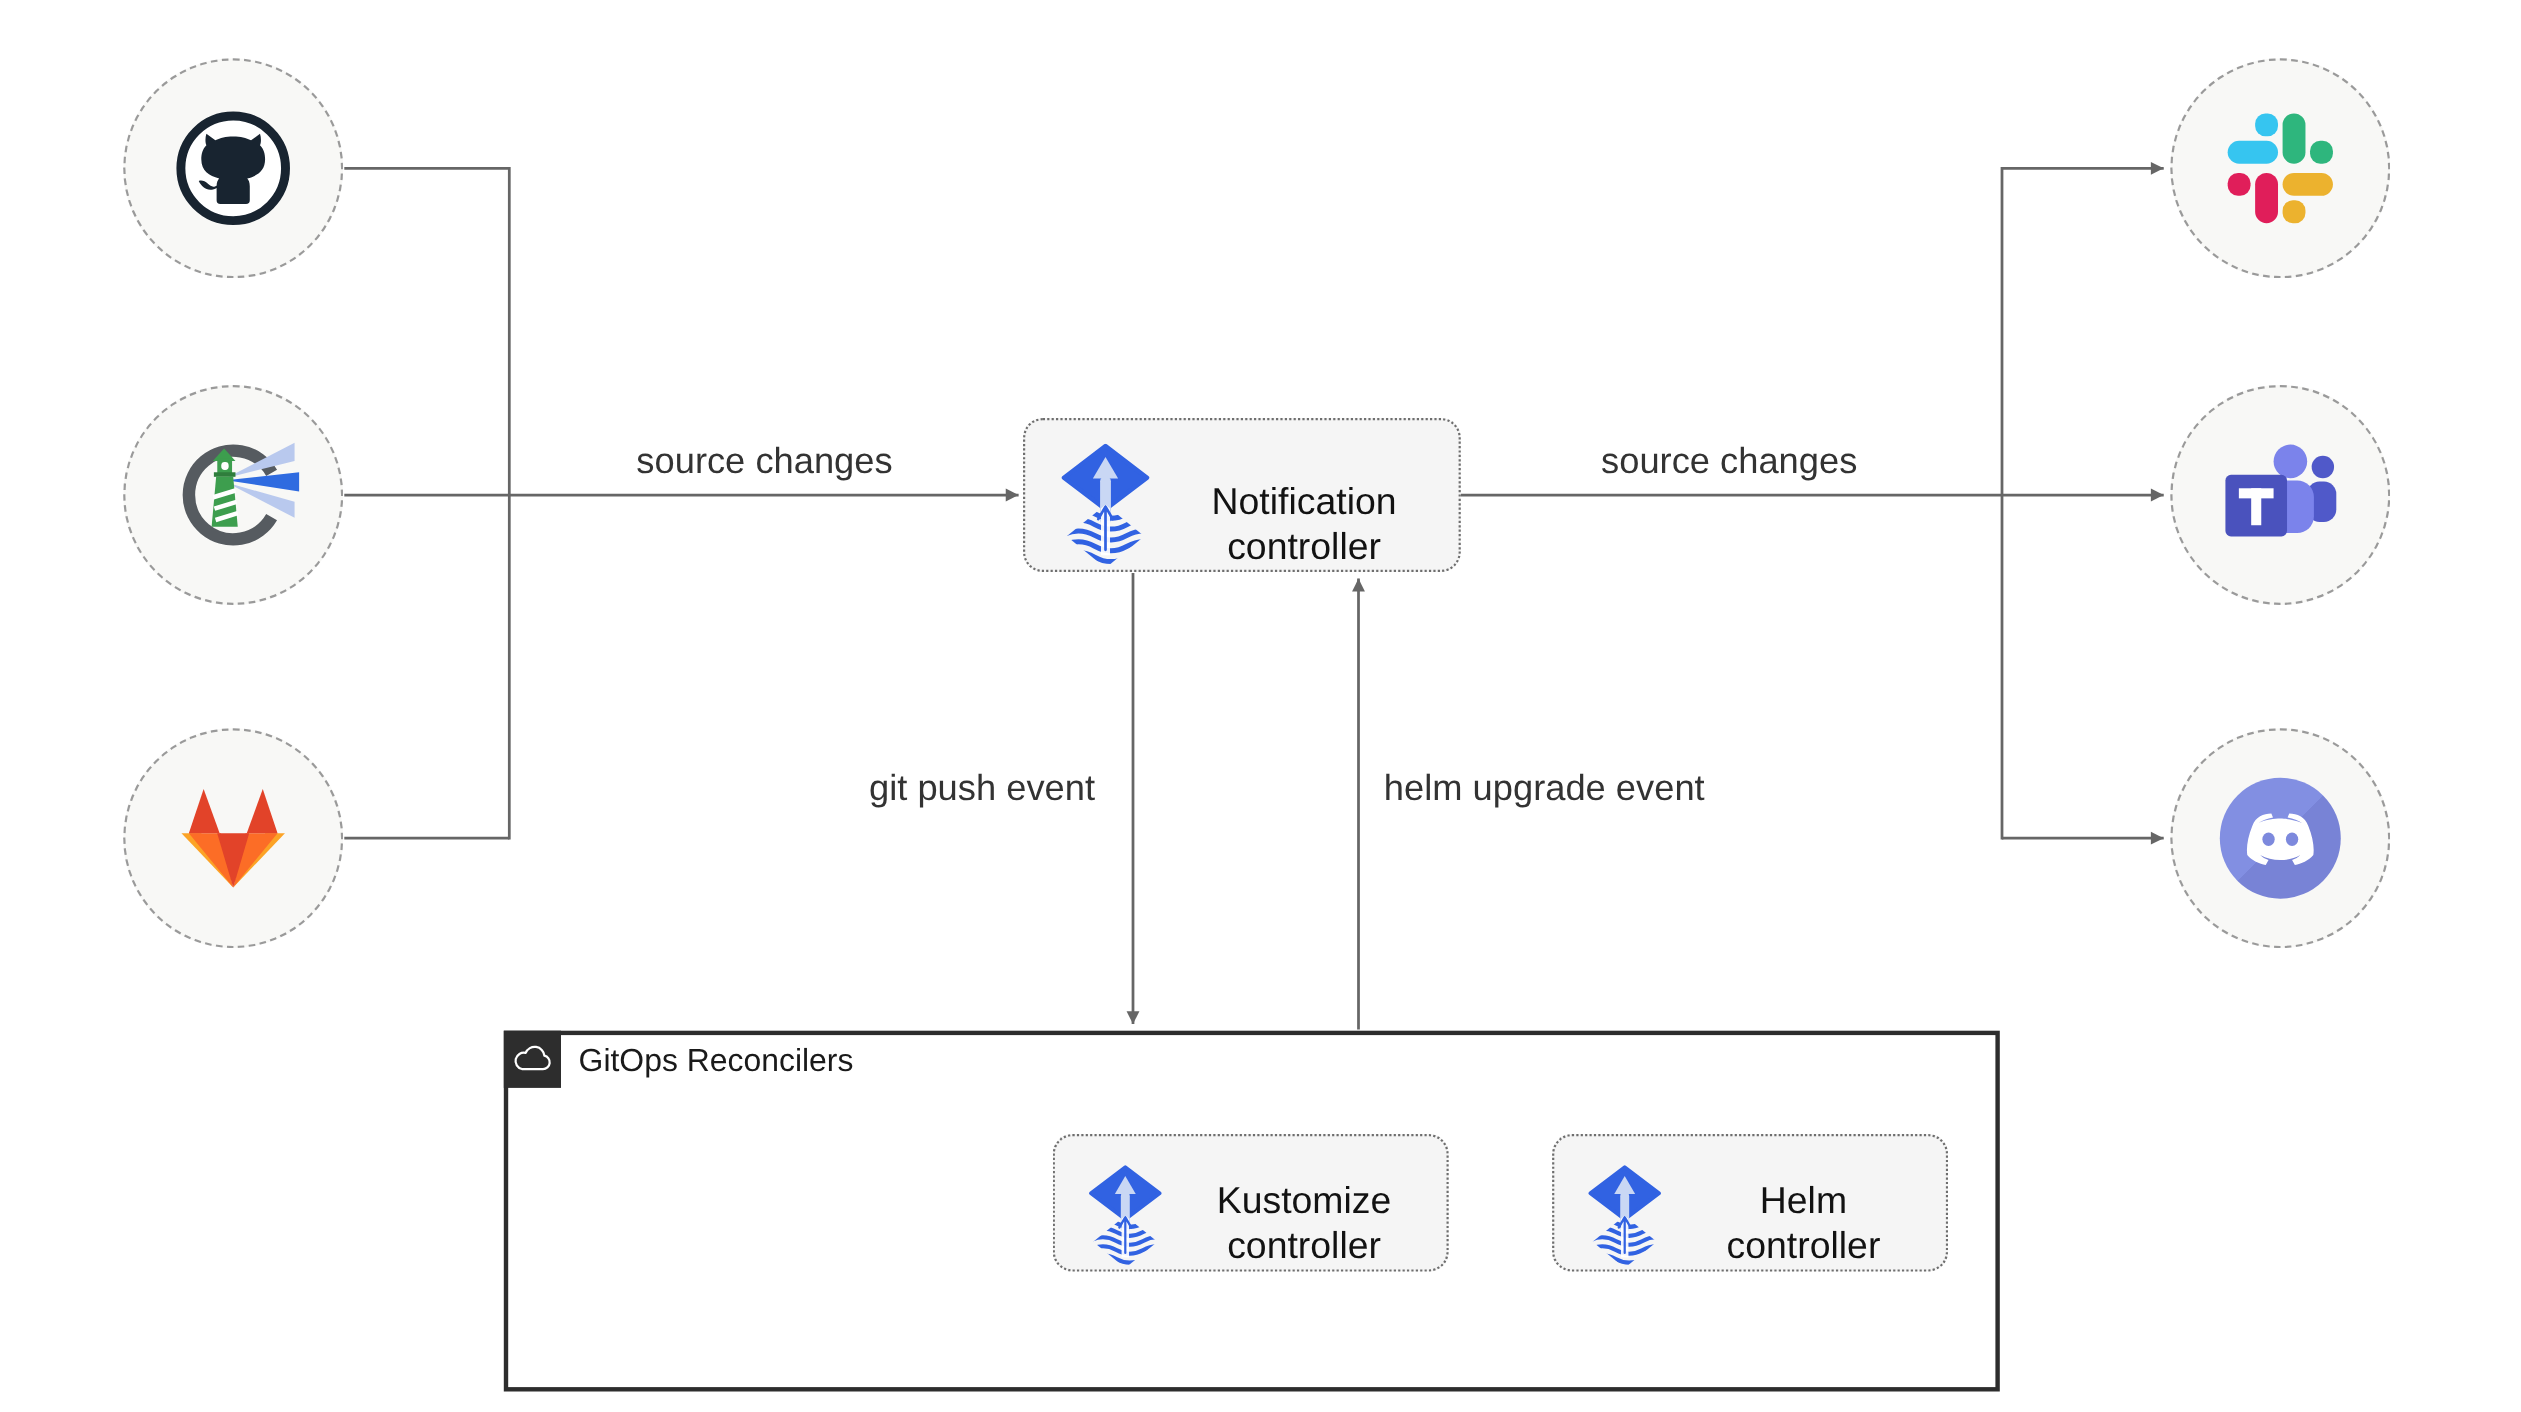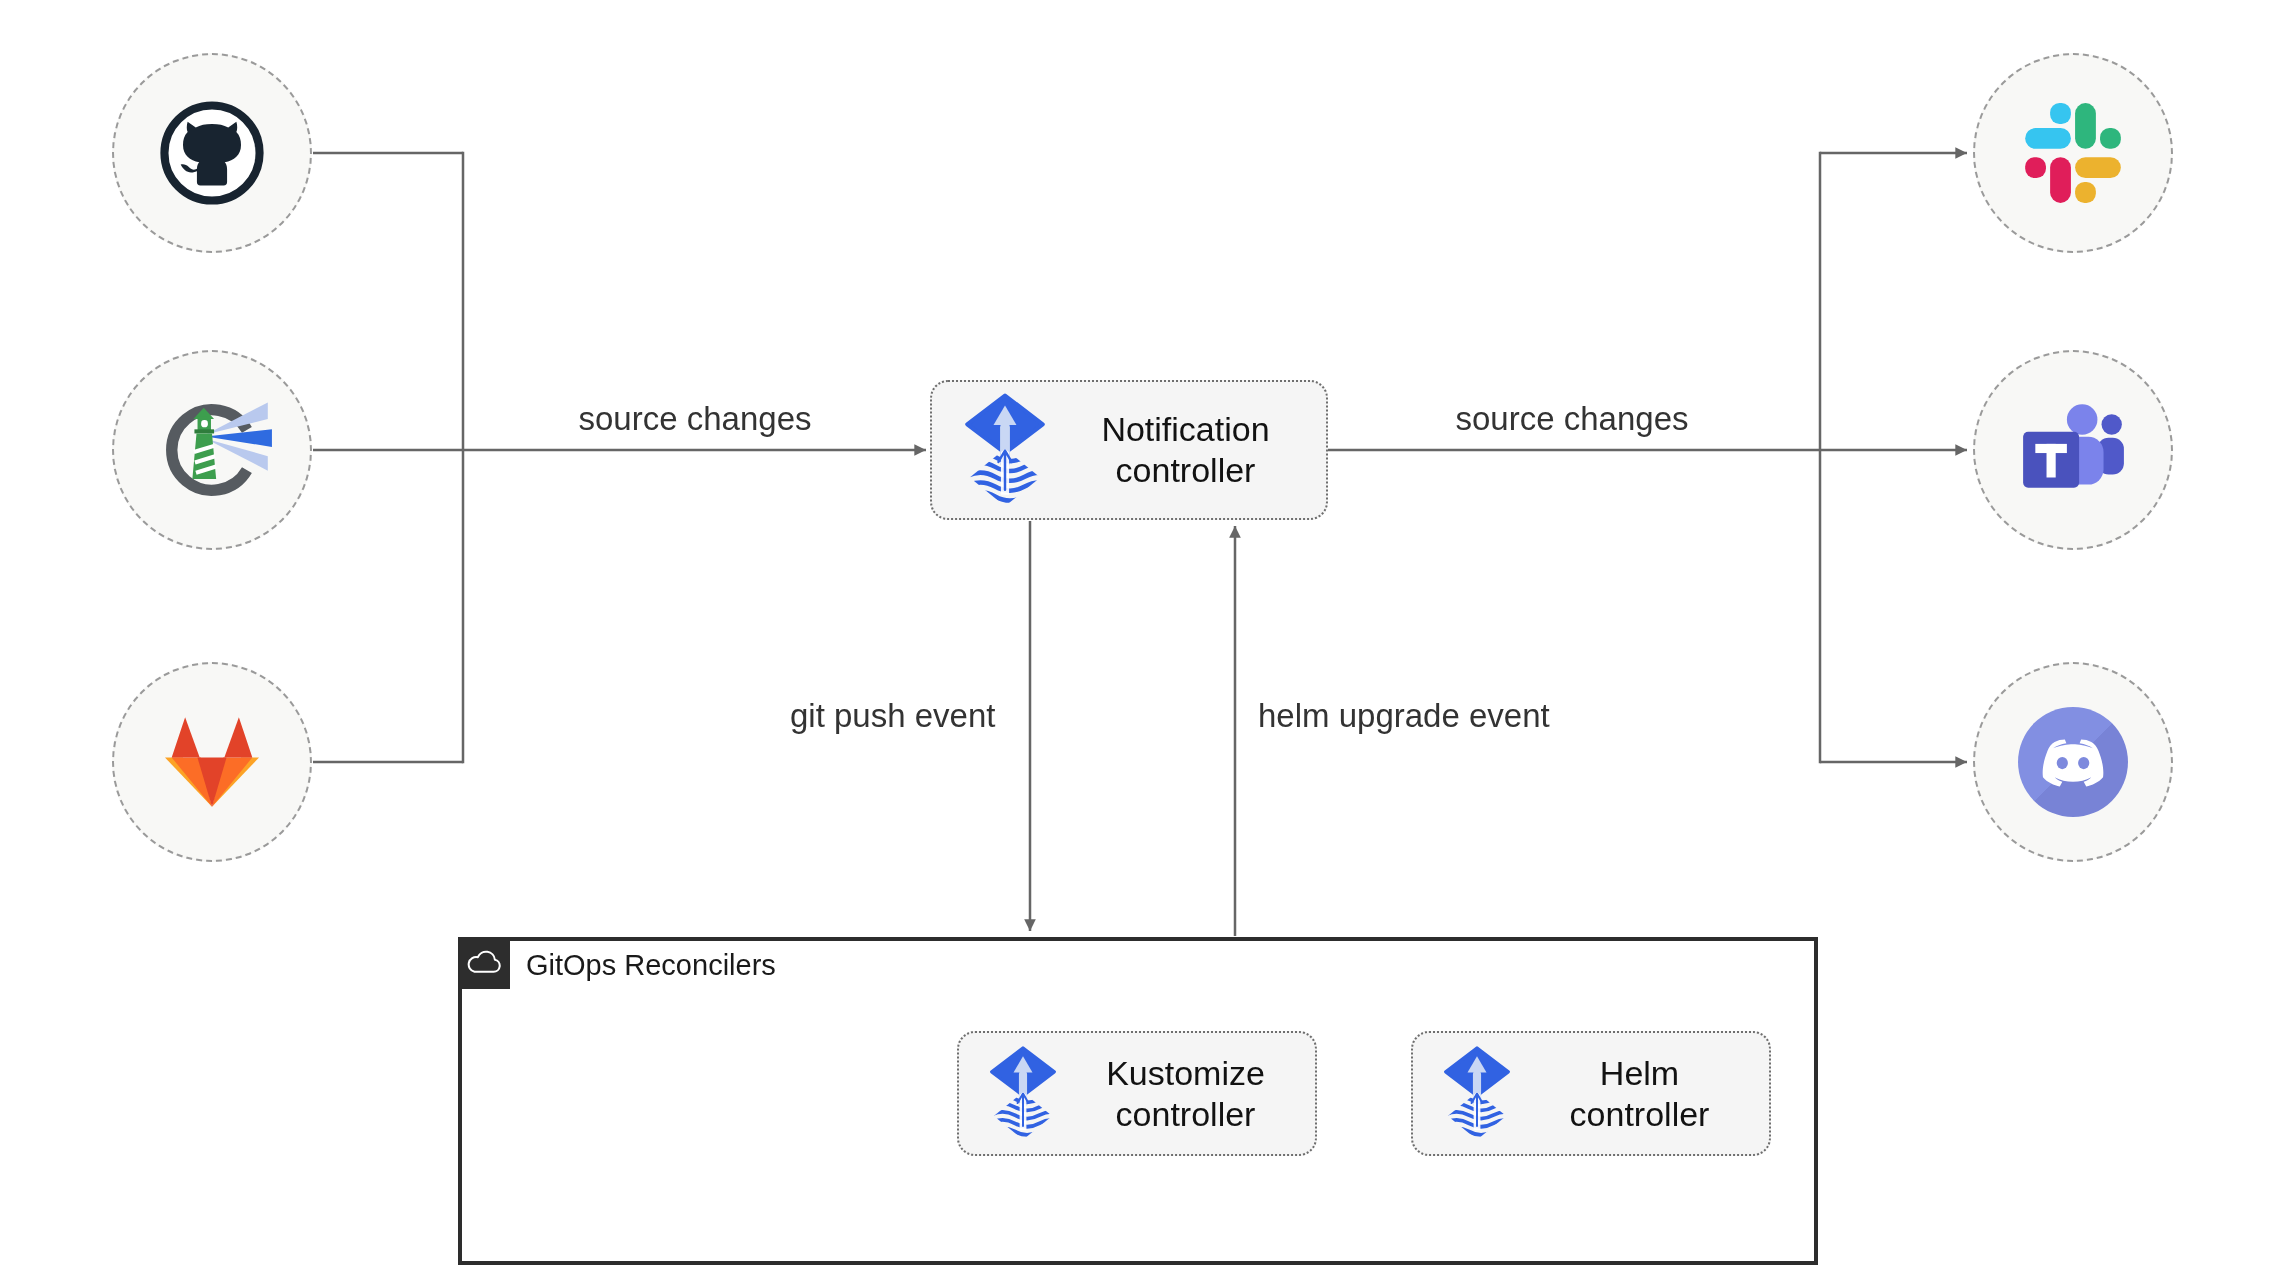--- a/index.html
+++ b/index.html
@@ -10,21 +10,21 @@
   svg{display:block;}
   #wires{position:absolute;left:0;top:0;}
   .circle-node{
     position:absolute;width:200px;height:200px;box-sizing:border-box;
     border:2.5px dashed #9a9a9a;border-radius:50%;background:#f8f8f6;
     display:flex;align-items:center;justify-content:center;
   }
   .ctrl-box{
     position:absolute;box-sizing:border-box;background:#f5f5f5;
     border:2.5px dotted #6e6e6e;border-radius:18px;
-    display:flex;align-items:center;gap:13px;
+    display:flex;align-items:flex-end;gap:13px;
   }
   .ctrl-box .flux-wrap{flex:0 0 auto;}
   .ctrl-label{
     flex:1 1 auto;text-align:center;font-size:34px;line-height:1.2;color:#121212;
     padding-right:14px;
   }
   .edge-label{position:absolute;font-size:33px;color:#333333;white-space:nowrap;text-align:center;}
   .center-x{transform:translateX(-50%);}
   #gitops-box{
     position:absolute;left:458px;top:937px;width:1360px;height:328px;

